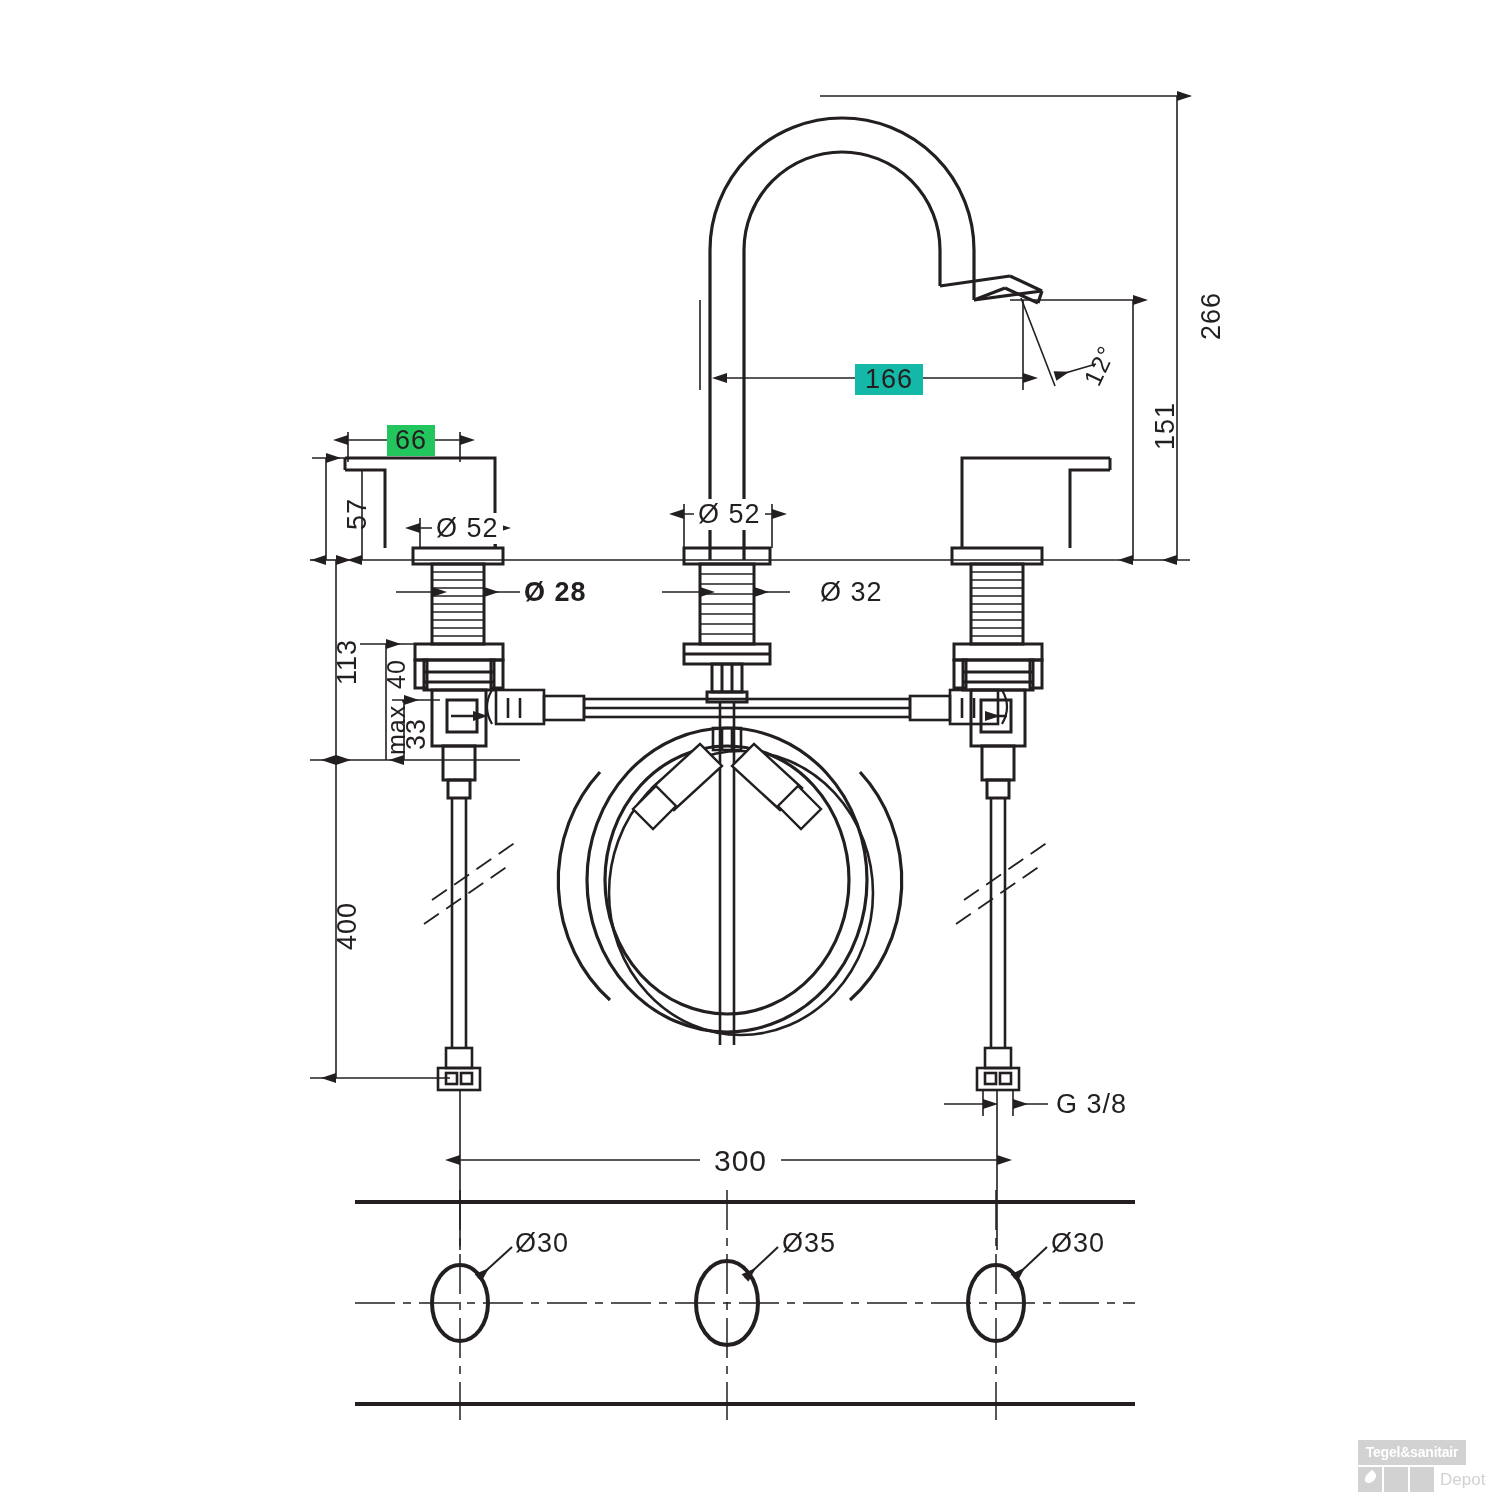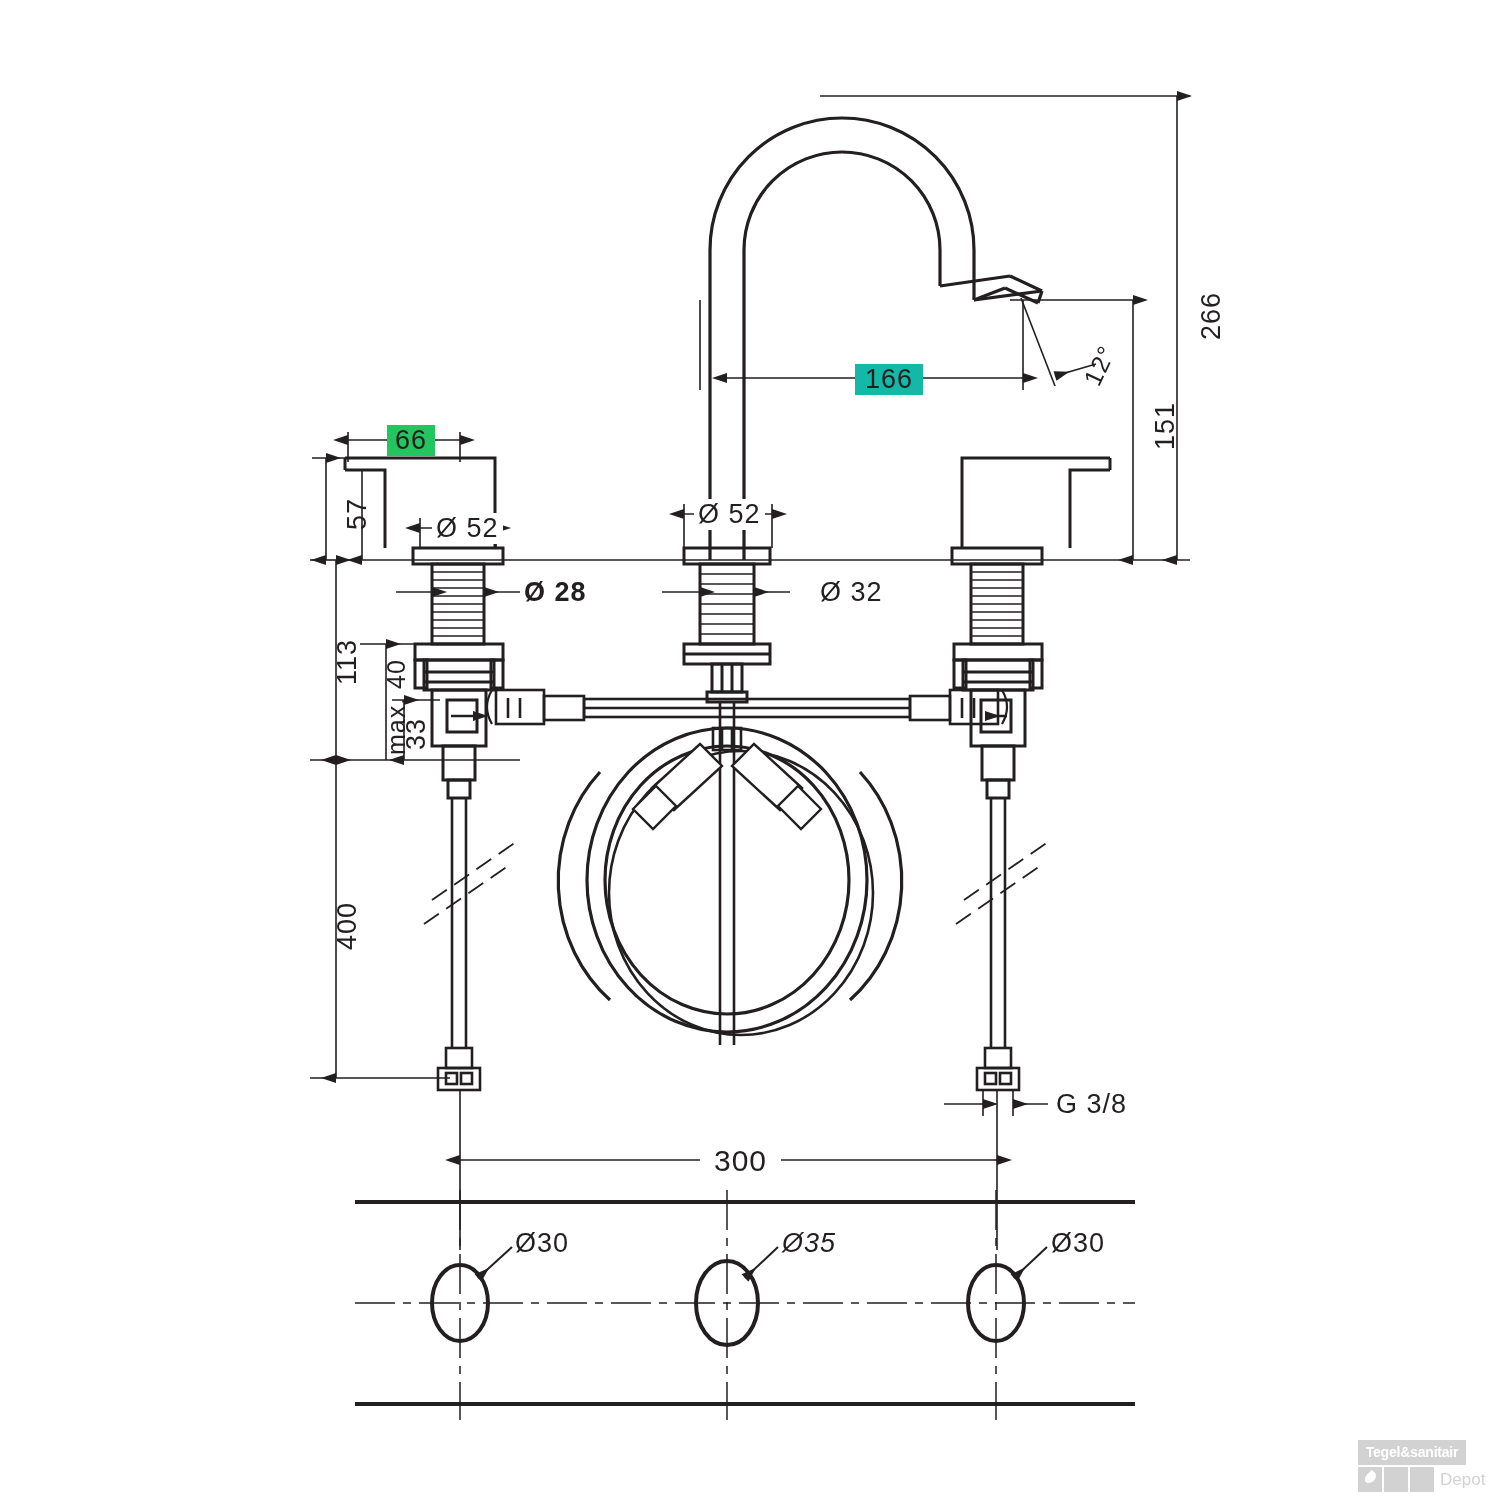--- a/index.html
+++ b/index.html
@@ -326,21 +326,21 @@
 <div class="lbl vlbl" style="left:401px;top:750px;transform:rotate(-90deg);">33</div>
 
 <div class="lbl vlbl" style="left:332px;top:950px;transform:rotate(-90deg);">400</div>
 
 <div class="lbl" style="left:1056px;top:1089px;">G 3/8</div>
 
 <div class="lbl" style="left:700px;top:1144px;background:#fff;padding:0 14px;font-size:30px;">300</div>
 
 <div class="lbl" style="left:515px;top:1228px;">Ø30</div>
 
-<div class="lbl" style="left:782px;top:1228px;font-style:italic;">Ø35</div>
+<div class="lbl" style="left:782px;top:1228px;">Ø35</div>
 
 <div class="lbl" style="left:1051px;top:1228px;">Ø30</div>
 
 <div class="logo">
   <div class="bar">Tegel&amp;sanitair</div>
   <div class="row2">
     <div class="sq">
           <div class="drop"></div>
         </div>
     <div class="sq"></div>

